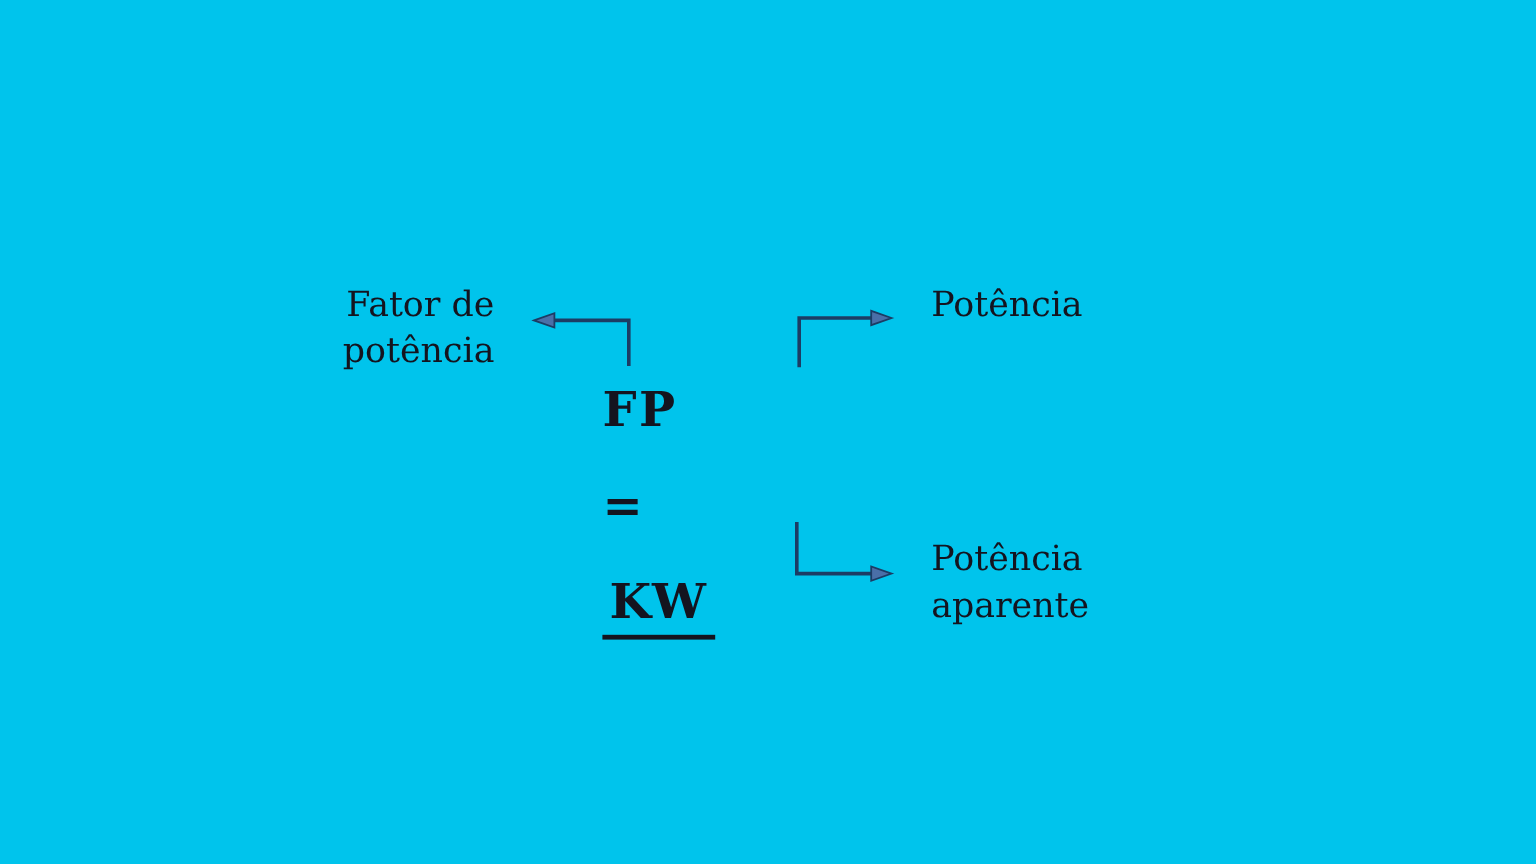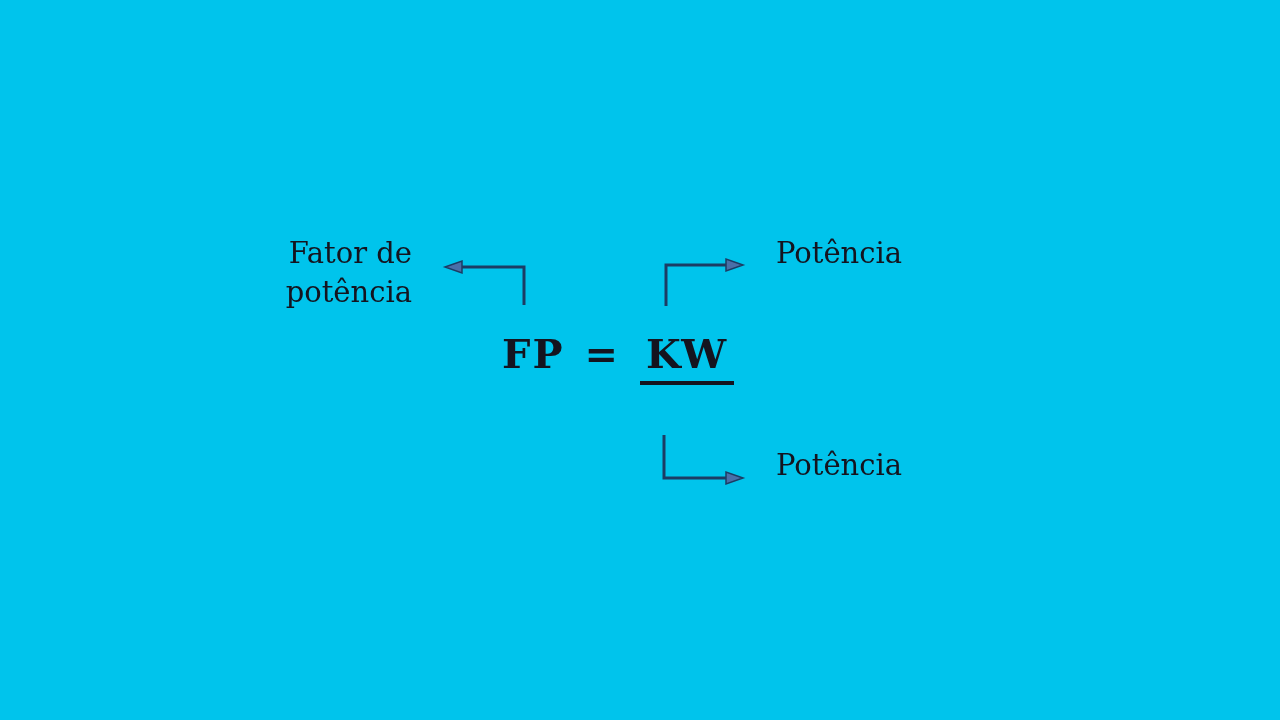--- a/index.html
+++ b/index.html
@@ -57,37 +57,37 @@
     left: 776px;
     top: 446px;
     text-align: left;
   }
   .formula {
     position: absolute;
     left: 502px;
     top: 322px;
     display: flex;
     align-items: baseline;
-    gap: 20px;
+    gap: 40px;
     font-weight: 700;
     font-size: 40px;
     line-height: 1;
     letter-spacing: 2px;
     color: var(--text);
+    flex-direction: column;
   }
   .fraction {
     display: flex;
     flex-direction: column;
     align-items: center;
   }
   .numerator {
     align-self: stretch;
     padding: 0 6px 7px 6px;
     border-bottom: 4px solid var(--text);
-    margin-top: 12px;
   }
   .denominator {
     text-align: center;
     padding: 9px 2px 0 2px;
   }
 </style>
 </head>
 <body>
 
 <div class="canvas">
@@ -111,20 +111,21 @@
     <div>Fator de</div>
     <div>potência</div>
   </div>
 
   <div class="label label-active">
     <div>Potência</div>
   </div>
 
   <div class="label label-apparent">
     <div>Potência</div>
+    <div>aparente</div>
   </div>
 
   <div class="formula">
     <span>FP</span>
     <span>=</span>
     <span class="fraction">
       <span class="numerator">KW</span>
     </span>
   </div>
 

